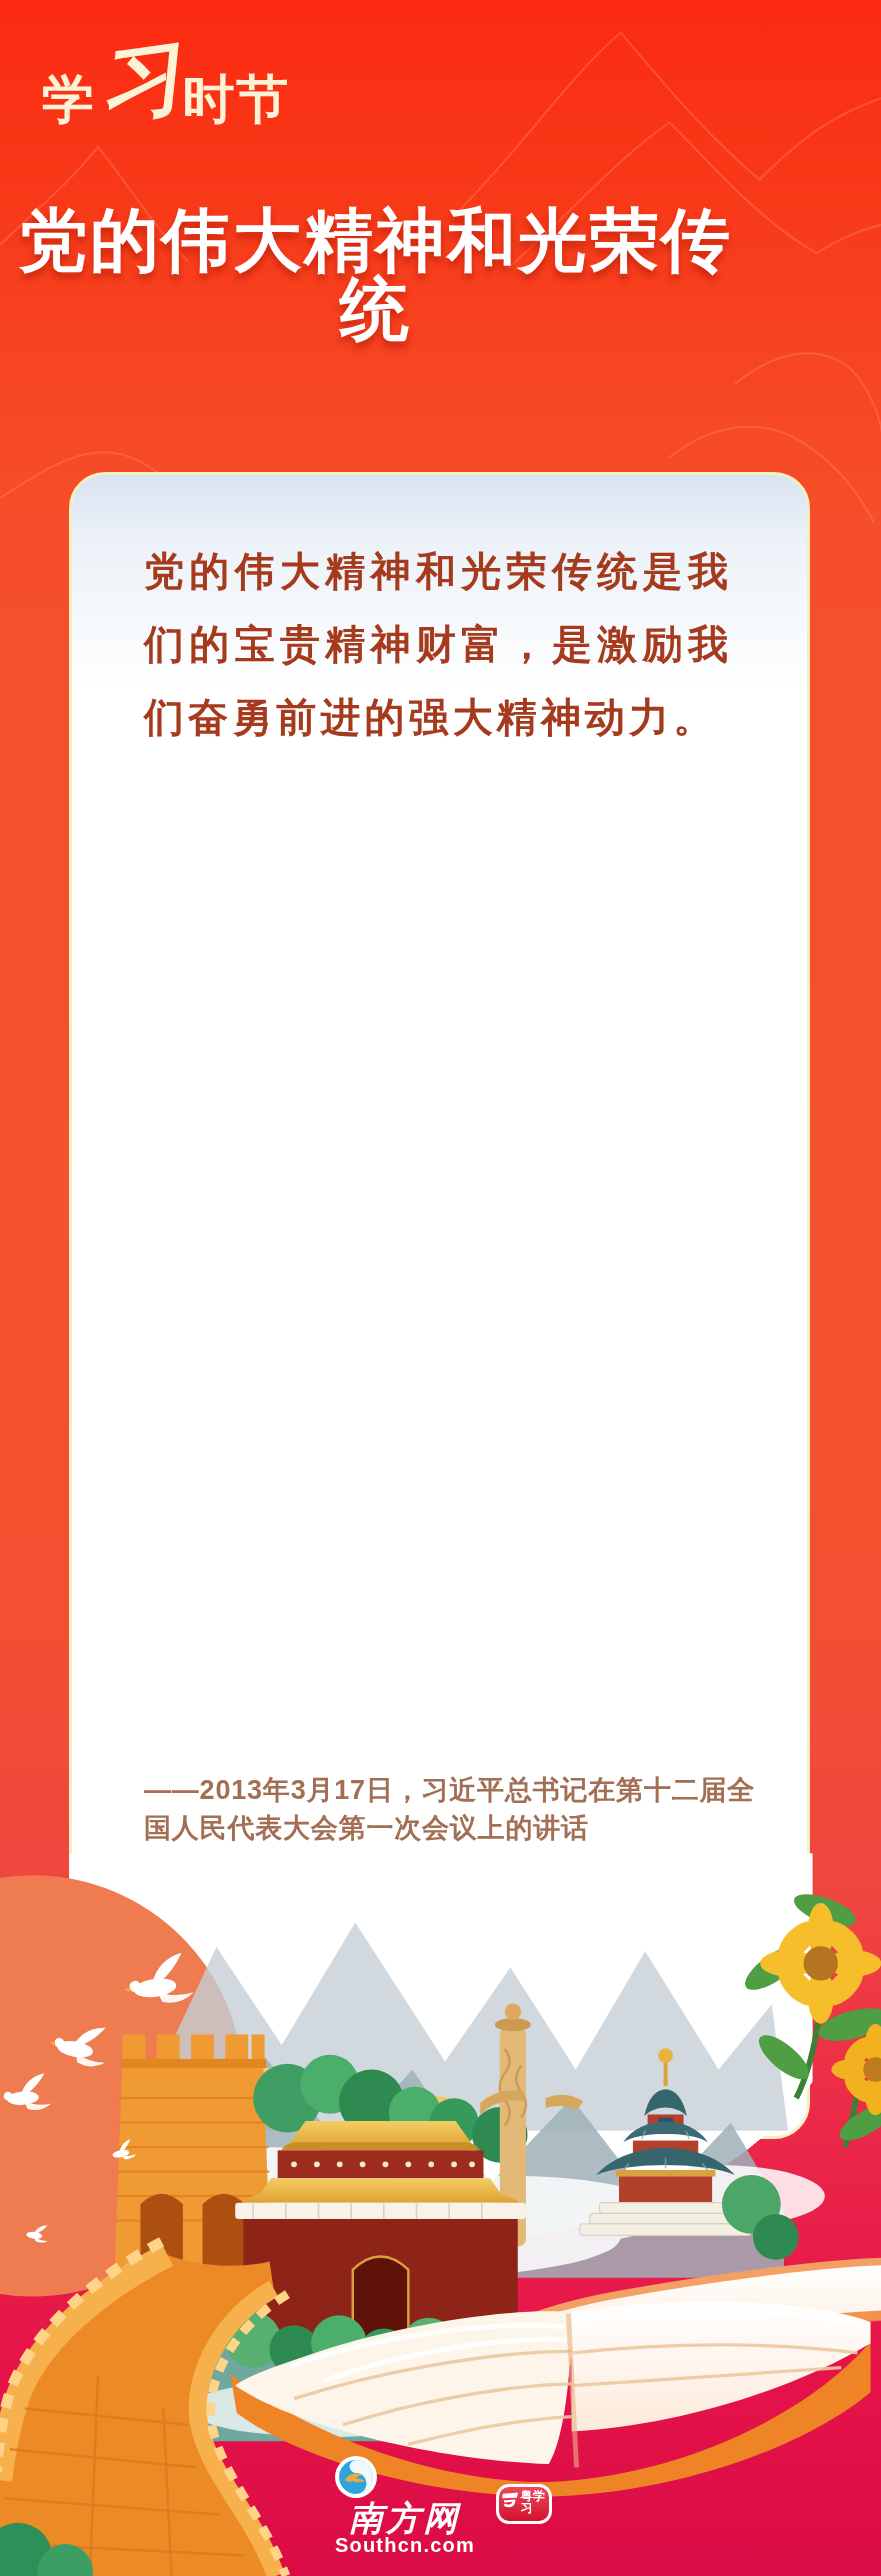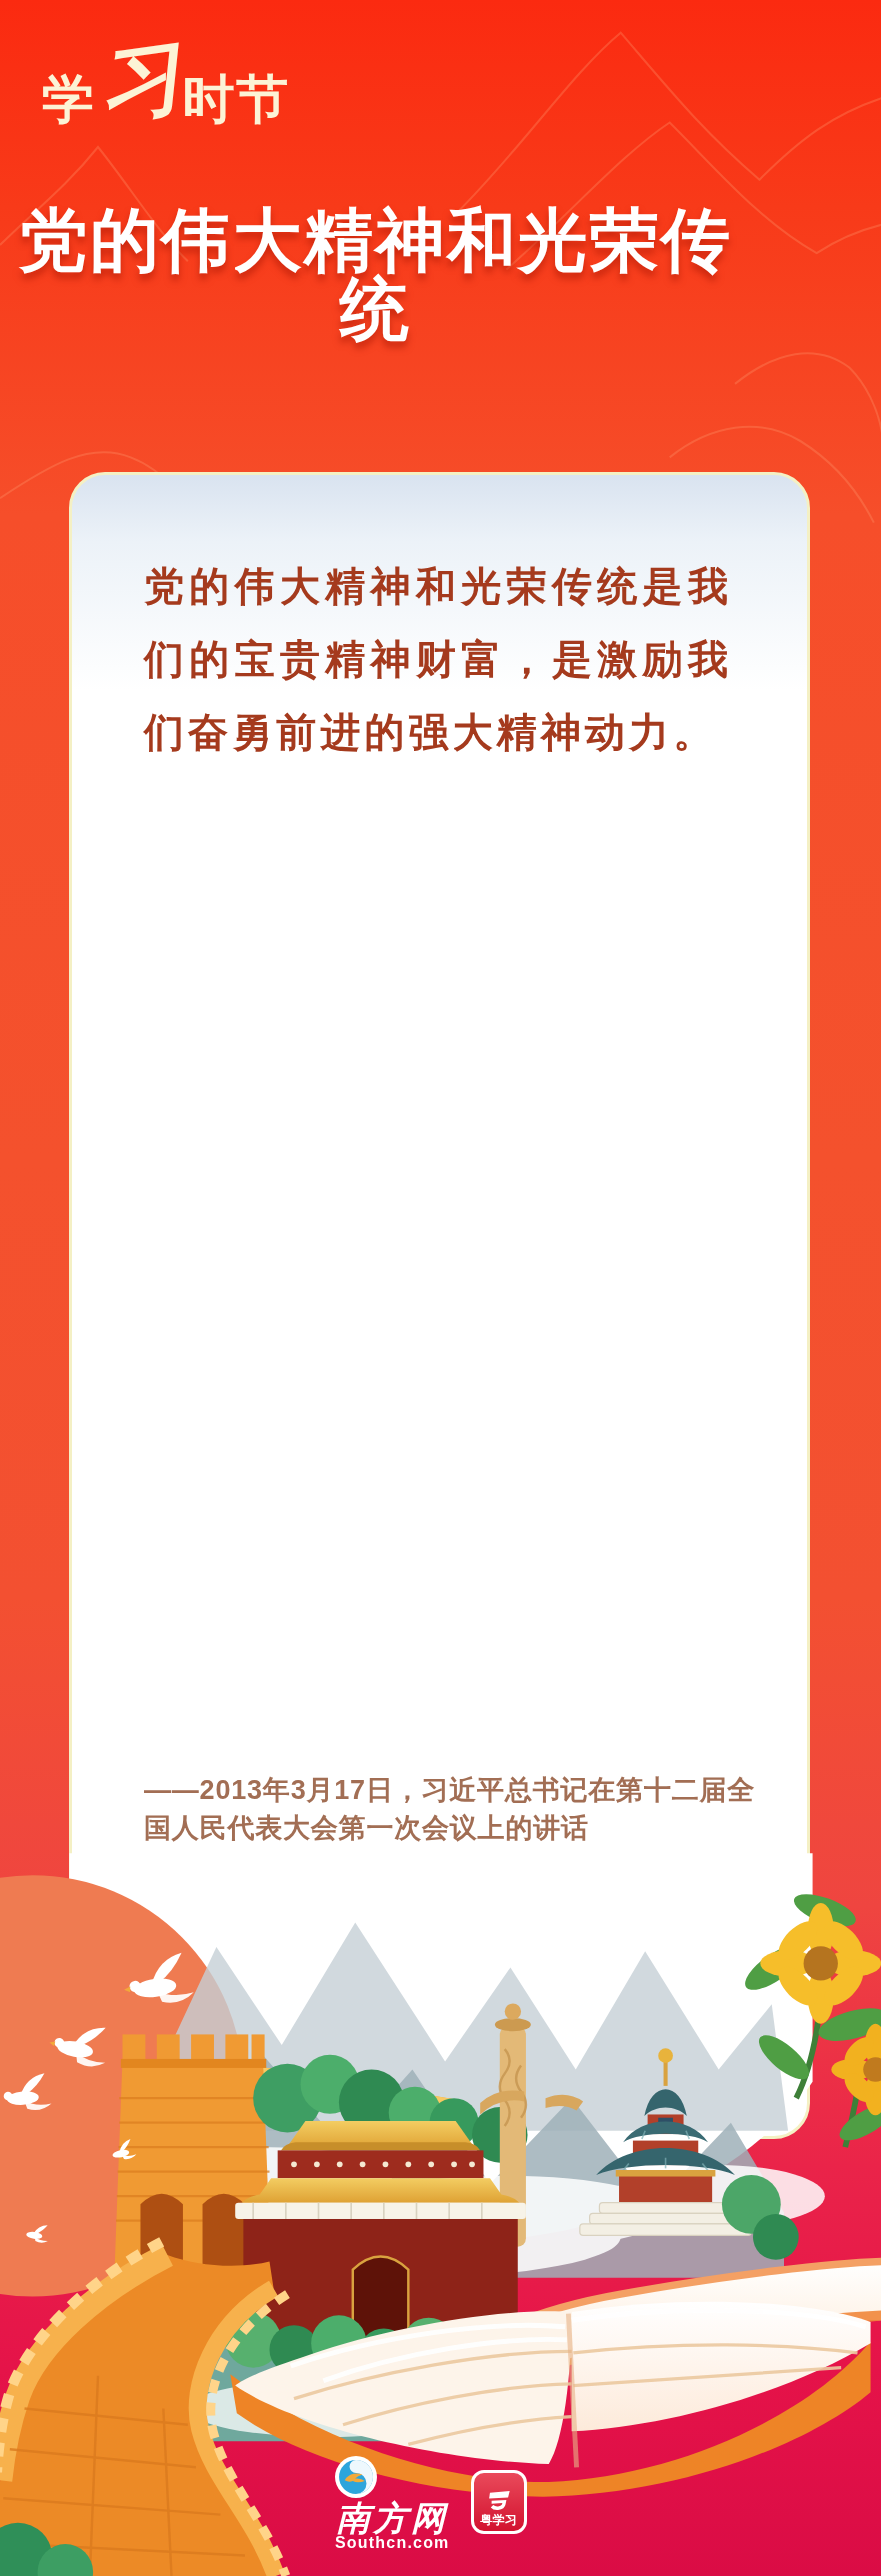--- a/index.html
+++ b/index.html
@@ -25,41 +25,41 @@
   .title .t1{font-size:69px;letter-spacing:2.4px;line-height:1;}
   .title .t2{font-size:69px;letter-spacing:9.8px;line-height:1;margin-top:36px;}
 
   
   .card{position:absolute;left:69px;top:472px;width:741px;height:1667px;box-sizing:border-box;
     border:3.3px solid #f4f0c4;border-radius:36px;
     background:linear-gradient(180deg,#d9e3f0 0%,#ecf2f8 4%,#ffffff 13%);}
   .quote{position:absolute;left:72px;width:588px;margin:0;color:#a53a1d;
     font-family:"Liberation Serif","DejaVu Serif",serif;font-weight:700;
     font-size:40px;line-height:73px;letter-spacing:4.1px;text-align:justify;}
-  .q1{top:75px;}
+  .q1{top:63px;font-family:Liberation Mono, monospace;}
   .q2{top:562px;}
   .attr{position:absolute;left:72px;width:612px;margin:0;color:#a26e54;
     font-size:27px;line-height:38px;font-weight:700;letter-spacing:0.8px;}
   .a1{top:325px;}
   .a2{top:1288px;margin-top:8px;}
 
   
   .illus{position:absolute;left:0;top:1853px;width:882px;height:723px;display:block;}
 
   
   .footer{position:absolute;left:335px;top:2451px;display:flex;align-items:center;gap:21px;}
   .southcn{display:flex;align-items:flex-start;gap:3.3px;color:#ffffff;flex-direction:column;}
   .southcn .icon{width:42px;height:42px;margin-top:4.9px;}
   .southcn .txt{display:flex;flex-direction:column;align-items:center;}
   .southcn .name{font-size:34px;font-weight:900;letter-spacing:3.3px;line-height:1.05;
     font-family:"DejaVu Serif","Liberation Serif",serif;font-style:italic;}
-  .southcn .domain{font-size:16px;font-weight:800;letter-spacing:1.2px;margin-top:-2.4px;}
-  .appbox{width:56px;height:64px;box-sizing:border-box;border:3.3px solid #ffffff;border-radius:13px;
+  .southcn .domain{font-size:20px;font-weight:800;letter-spacing:1.2px;margin-top:-2.4px;}
+  .appbox{width:56px;height:40px;box-sizing:border-box;border:3.3px solid #ffffff;border-radius:13px;
     background:linear-gradient(180deg,#ea4a5b 0%,#d2122f 100%);
-    display:flex;flex-direction:column;align-items:center;justify-content:flex-end;padding-bottom:4.1px;}
+    display:flex;flex-direction:row;align-items:center;justify-content:flex-end;padding-bottom:4.1px;}
   .appbox .glyph{width:28px;height:23px;margin-bottom:0.8px;}
   .appbox .name{font-size:12.2px;font-weight:800;color:#ffffff;line-height:1;letter-spacing:0;}
 </style>
 </head>
 <body>
 
 <div class="poster">
 
   <svg class="linework" viewBox="0 0 1080 900">
     <g fill="none" stroke="#ff9a70" stroke-opacity="0.30" stroke-width="2.5">

